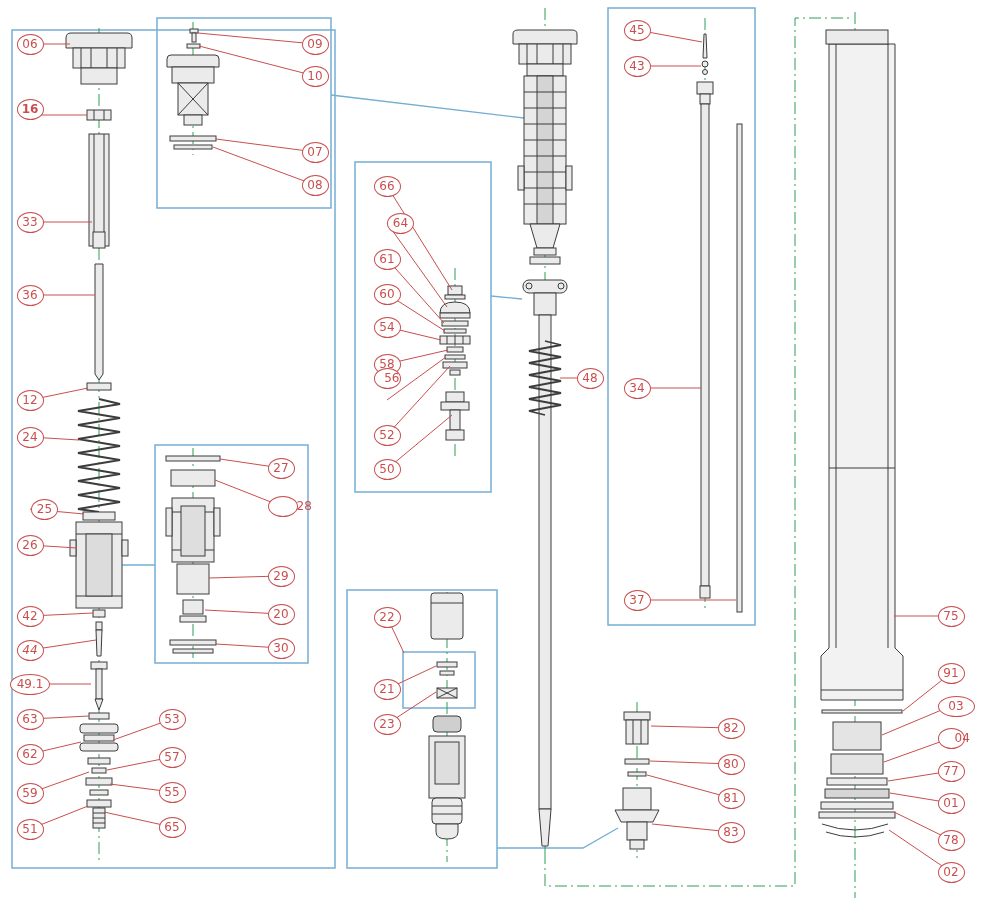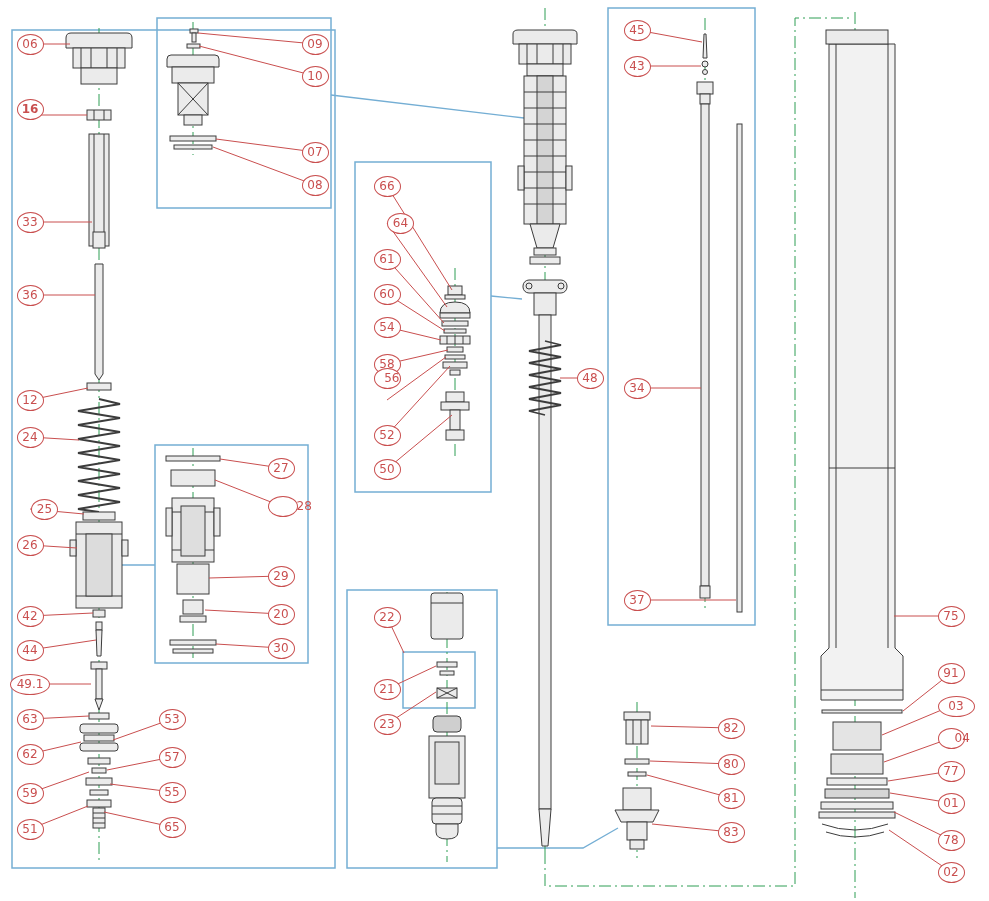--- a/index.html
+++ b/index.html
@@ -337,21 +337,21 @@
   <div id="callouts">
       <div class="callout" style="width: 27px; left: 16.5px; top: 33.5px;">06</div>
       <div class="callout" style="width: 27px; left: 16.5px; top: 99px; font-weight: bold;">16</div>
       <div class="callout" style="width: 27px; left: 16.5px; top: 211.5px;">33</div>
       <div class="callout" style="width: 27px; left: 16.5px; top: 284.5px;">36</div>
       <div class="callout" style="width: 27px; left: 16.5px; top: 389.5px;">12</div>
       <div class="callout" style="width: 27px; left: 16.5px; top: 426.5px;">24</div>
       <div class="callout" style="width: 27px; left: 31px; top: 498.5px;">25</div>
       <div class="callout" style="width: 27px; left: 16.5px; top: 534.5px;">26</div>
       <div class="callout" style="width: 27px; left: 16.5px; top: 605.5px;">42</div>
-      <div class="callout" style="width: 27px; left: 16.5px; top: 639.5px;">44</div>
+      <div class="callout" style="width: 27px; left: 16.5px; top: 639.5px; font-style: italic;">44</div>
       <div class="callout" style="width: 40px; left: 10px; top: 673.5px;">49.1</div>
       <div class="callout" style="width: 27px; left: 16.5px; top: 708.5px;">63</div>
       <div class="callout" style="width: 27px; left: 16.5px; top: 743.5px;">62</div>
       <div class="callout" style="width: 27px; left: 16.5px; top: 782.5px;">59</div>
       <div class="callout" style="width: 27px; left: 16.5px; top: 818.5px;">51</div>
       <div class="callout" style="width: 27px; left: 158.5px; top: 708.5px;">53</div>
       <div class="callout" style="width: 27px; left: 158.5px; top: 746.5px;">57</div>
       <div class="callout" style="width: 27px; left: 158.5px; top: 781.5px;">55</div>
       <div class="callout" style="width: 27px; left: 158.5px; top: 816.5px;">65</div>
       <div class="callout" style="width: 27px; left: 301.5px; top: 33.5px;">09</div>

